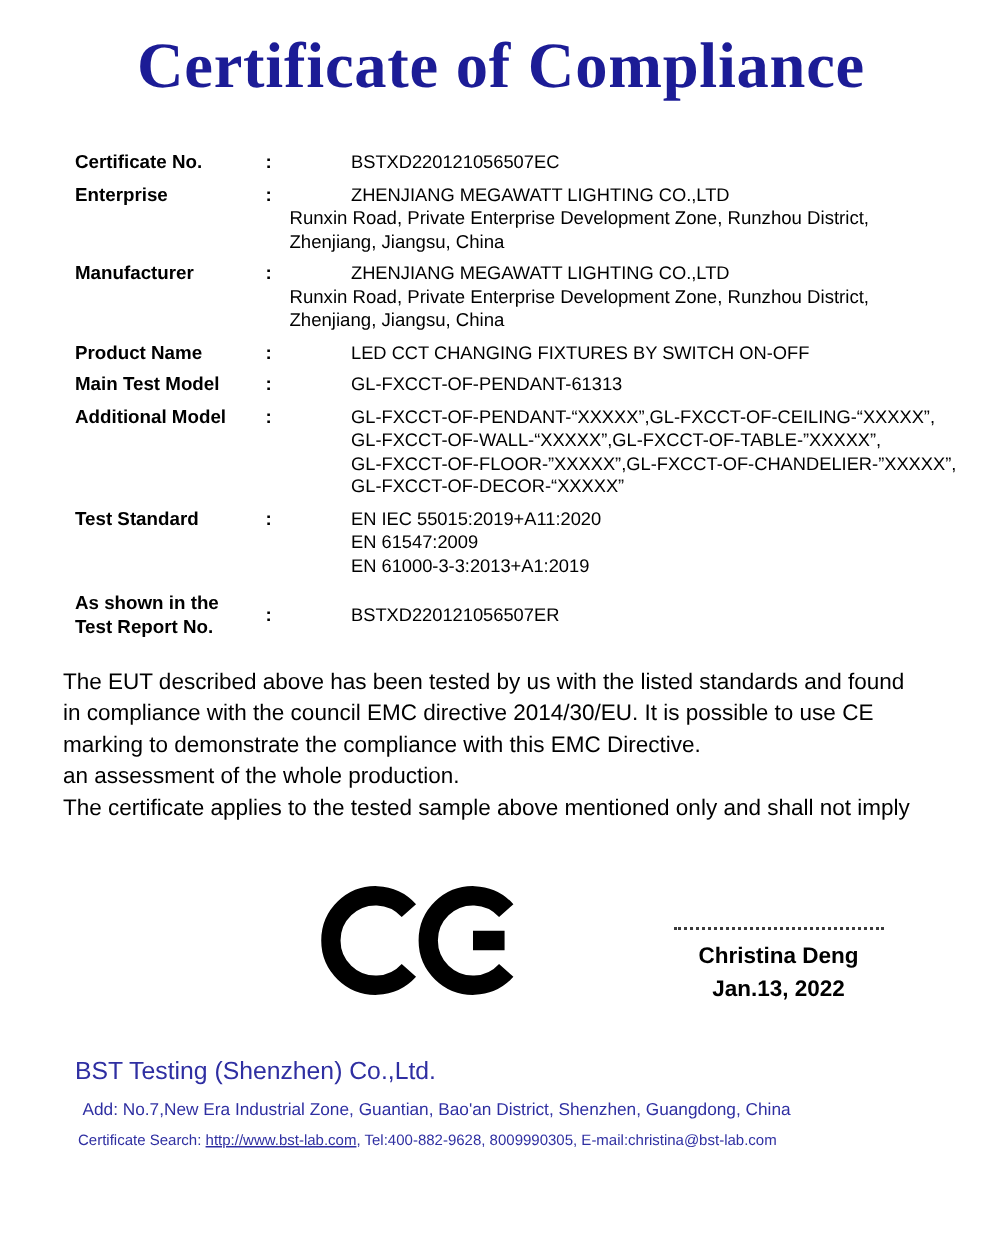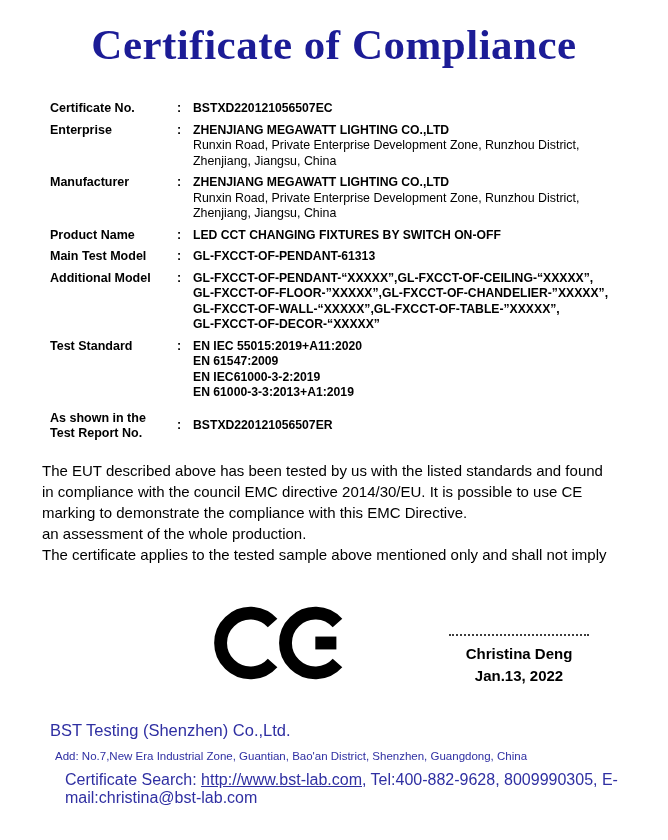--- a/index.html
+++ b/index.html
@@ -18,32 +18,32 @@
     font-family:"Liberation Serif","DejaVu Serif",serif;
     font-weight:bold;font-size:43px;color:var(--navy);letter-spacing:.5px;
   }
   .details{margin:32px 10px 0 50px;}
   .row{display:flex;margin-bottom:6px;}
   .row.center-val{align-items:center;}
   .lbl{width:127px;flex:0 0 127px;font-weight:bold;font-size:12.5px;line-height:15.5px;}
   .colon{width:16px;flex:0 0 16px;font-weight:bold;font-size:12.5px;line-height:15.5px;}
   .val{flex:1;font-size:12.2px;line-height:15.5px;}
   .val div{white-space:nowrap;}
-  .vb{font-weight:bold;}
+  .vb{font-weight:normal;margin-left:41px;}
   .vr{font-weight:normal;font-size:12.4px;}
   .statement{margin:18px 10px 0 42px;font-size:15px;line-height:21px;}
   .ce-sig{display:flex;margin-top:37px;align-items:flex-start;}
   .ce{margin-left:213px;line-height:0;}
   .sig{margin-left:84px;margin-top:32px;width:168px;text-align:center;}
   .sig-line{border-bottom:2px dotted #3c3c3c;height:2px;margin:0 14px 7px 14px;}
   .sig-text{font-weight:bold;font-size:15px;line-height:22px;}
   .footer{margin:34px 20px 0 50px;color:var(--blue);}
   .f-company{font-size:16.5px;}
   .f-addr{font-size:11.5px;margin-top:10px;margin-left:5px;}
-  .f-search{font-size:16px;margin-top:9px;margin-left:15px;}
+  .f-search{font-size:10px;margin-top:9px;margin-left:2px;}
   .f-url{color:var(--blue);text-decoration:underline;cursor:pointer;}
 </style>
 </head>
 <body>
 
 <div class="title">Certificate of Compliance</div>
 
 <div class="details">
 
   <div class="row">
@@ -88,33 +88,32 @@
     <div class="val">
       <div class="vb">GL-FXCCT-OF-PENDANT-61313</div>
     </div>
   </div>
 
   <div class="row">
     <div class="lbl">Additional Model</div>
     <div class="colon">:</div>
     <div class="val">
       <div class="vb">GL-FXCCT-OF-PENDANT-“XXXXX”,GL-FXCCT-OF-CEILING-“XXXXX”,</div>
+      <div class="vb">GL-FXCCT-OF-WALL-“XXXXX”,GL-FXCCT-OF-TABLE-”XXXXX”,</div>
       <div class="vb">GL-FXCCT-OF-FLOOR-”XXXXX”,GL-FXCCT-OF-CHANDELIER-”XXXXX”,</div>
-      <div class="vb">GL-FXCCT-OF-WALL-“XXXXX”,GL-FXCCT-OF-TABLE-”XXXXX”,</div>
       <div class="vb">GL-FXCCT-OF-DECOR-“XXXXX”</div>
     </div>
   </div>
 
   <div class="row">
     <div class="lbl">Test Standard</div>
     <div class="colon">:</div>
     <div class="val">
       <div class="vb">EN IEC 55015:2019+A11:2020</div>
       <div class="vb">EN 61547:2009</div>
-      <div class="vb">EN IEC61000-3-2:2019</div>
       <div class="vb">EN 61000-3-3:2013+A1:2019</div>
     </div>
   </div>
 
   <div class="row center-val" style="margin-top:10px;">
     <div class="lbl">
       <div>As shown in the</div>
       <div>Test Report No.</div>
     </div>
     <div class="colon">:</div>

